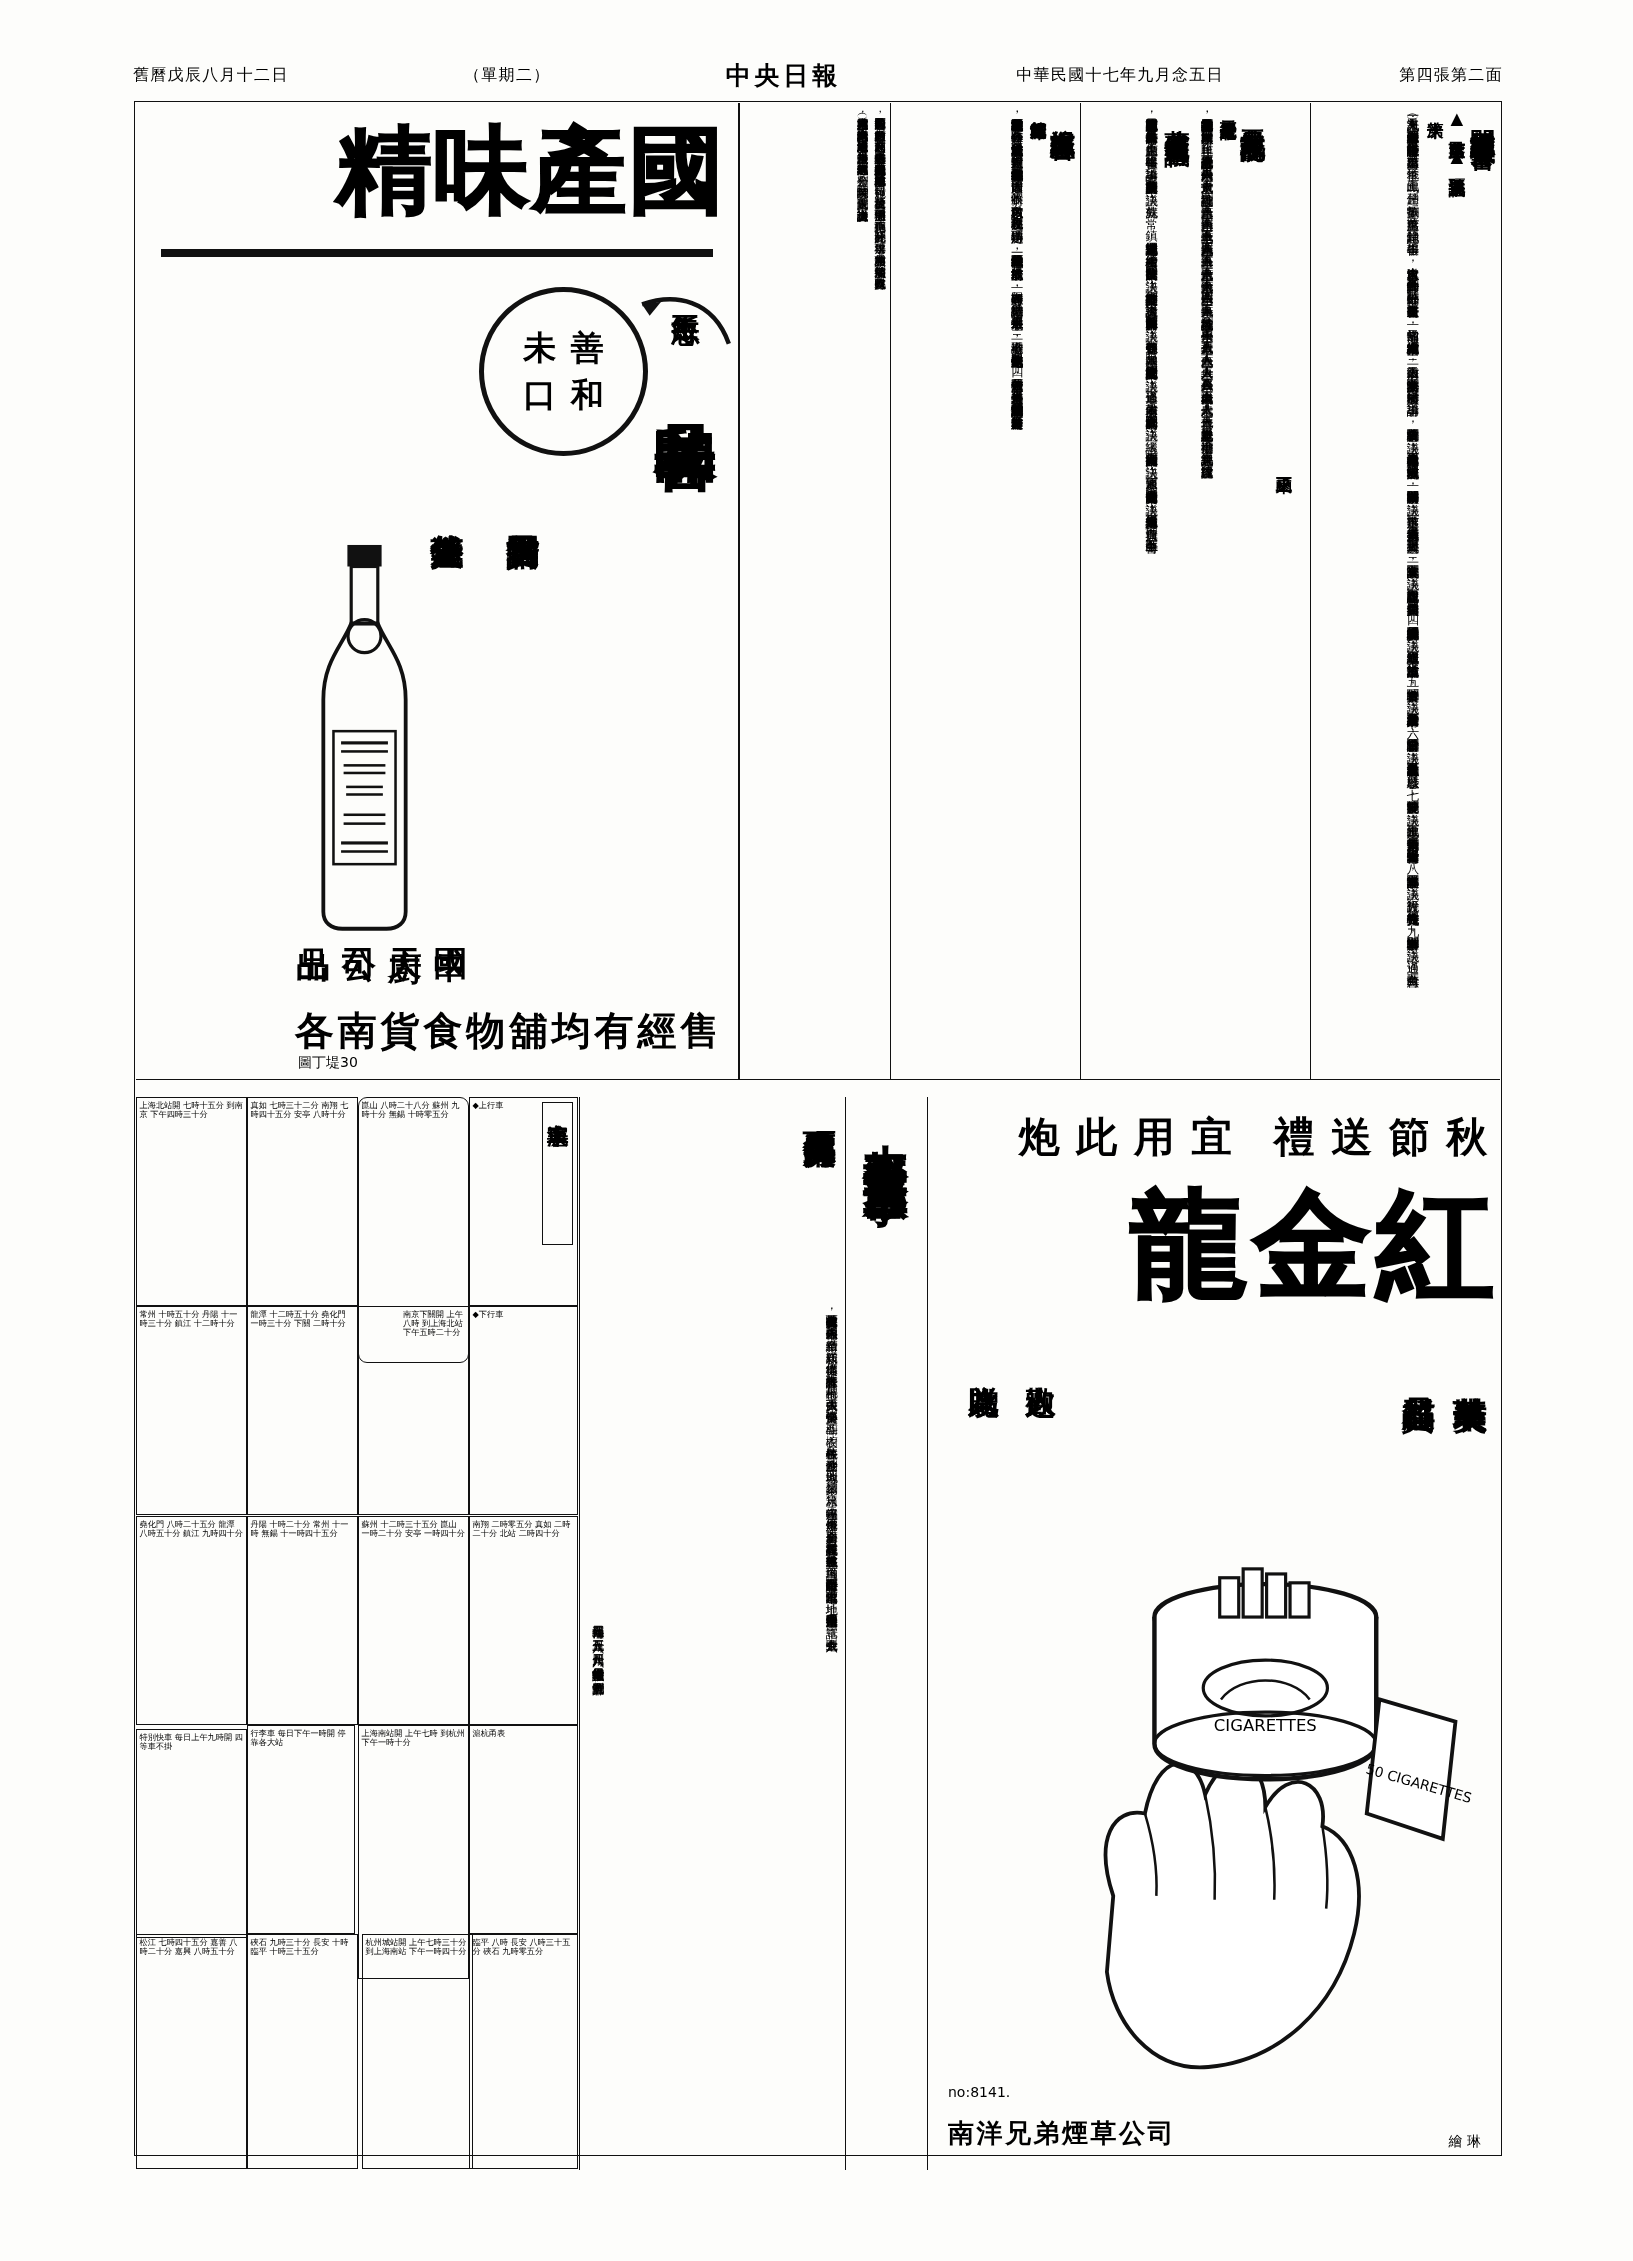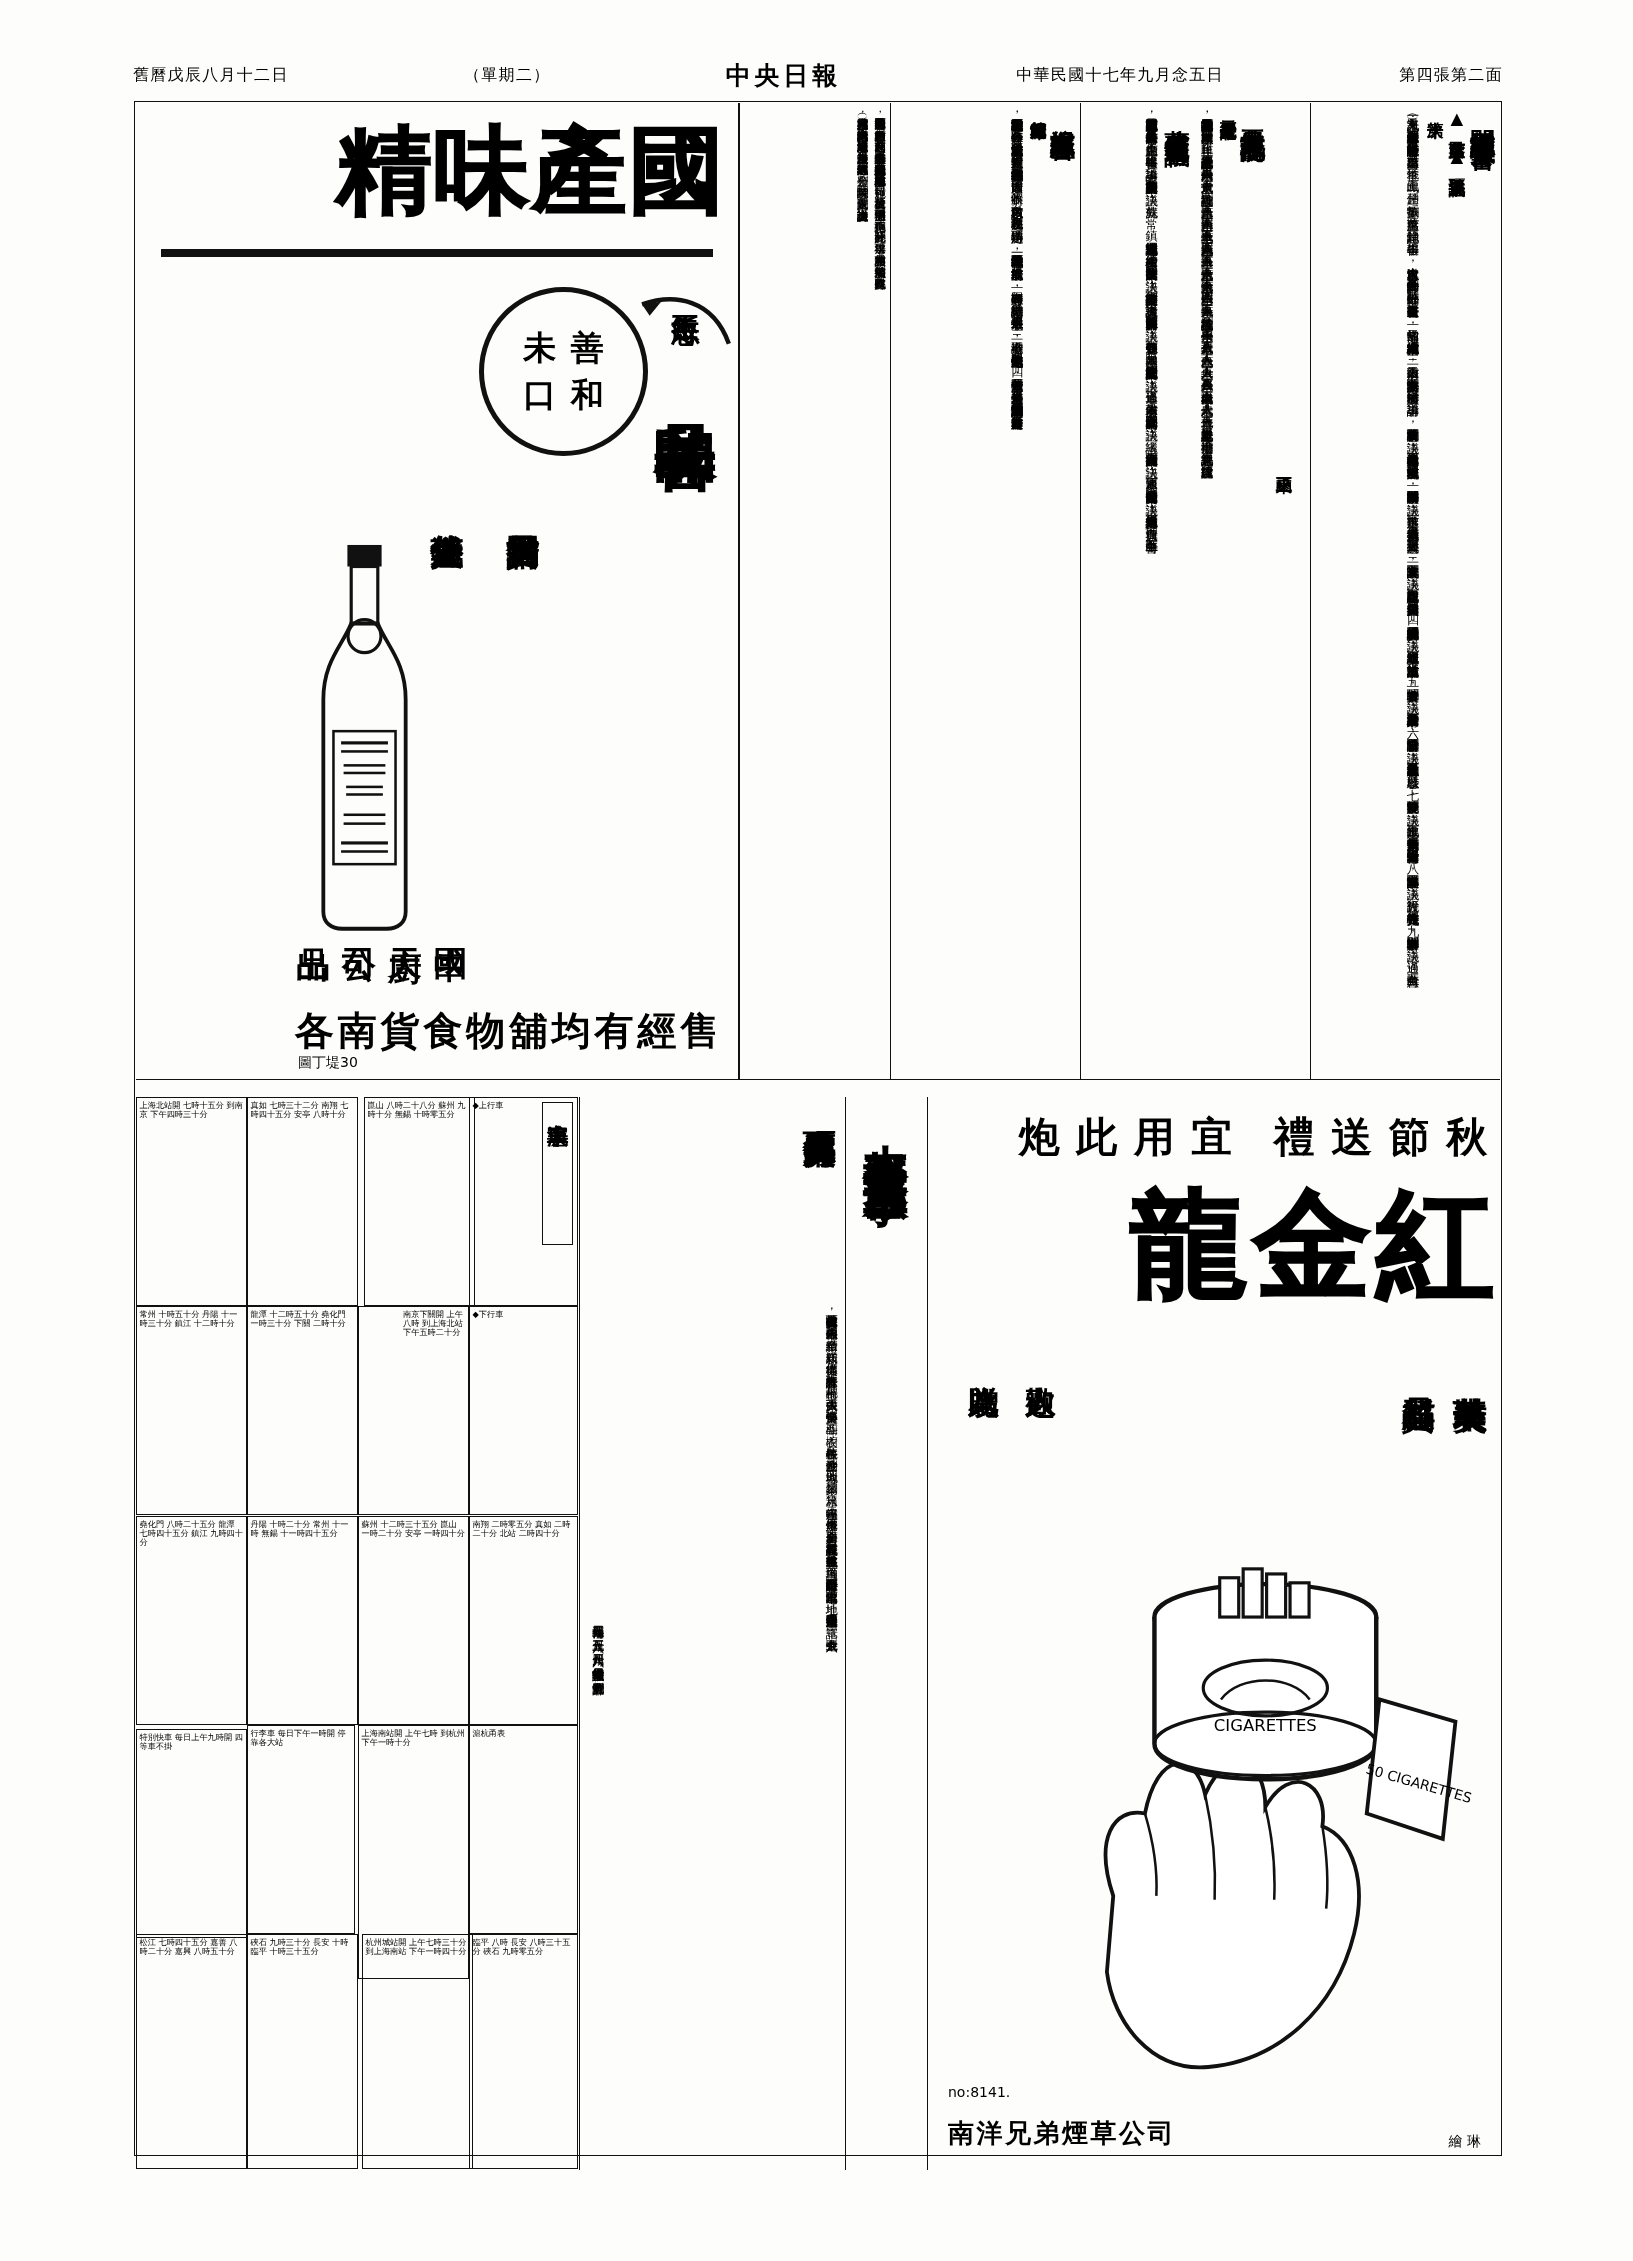--- a/index.html
+++ b/index.html
@@ -178,29 +178,29 @@
     </div>
   </div>
 
   <div class="bottom">
 
     <div class="timetable">
       <div class="tt-title v" style="height:133px;">滬寧車表</div>
       <div class="tt-grid">
         <div class="tt-cell" style="left:0;top:0;width:111px;height:209px;">上海北站開 七時十五分 到南京 下午四時三十分</div>
         <div class="tt-cell" style="left:111px;top:0;width:111px;height:209px;">真如 七時三十二分 南翔 七時四十五分 安亭 八時十分</div>
-        <div class="tt-cell" style="left:228px;top:0;width:111px;height:209px;">崑山 八時二十八分 蘇州 九時十分 無錫 十時零五分</div>
+        <div class="tt-cell" style="left:222px;top:0;width:111px;height:266px;border-radius:9px;">崑山 八時二十八分 蘇州 九時十分 無錫 十時零五分</div>
         <div class="tt-cell" style="left:333px;top:0;width:109px;height:209px;">◆上行車</div>
 
         <div class="tt-cell" style="left:0;top:209px;width:111px;height:209px;">常州 十時五十分 丹陽 十一時三十分 鎮江 十二時十分</div>
         <div class="tt-cell" style="left:111px;top:209px;width:111px;height:209px;">龍潭 十二時五十分 堯化門 一時三十分 下關 二時十分</div>
         <div class="tt-cell" style="left:222px;top:209px;width:111px;height:209px;padding-left:44px;">南京下關開 上午八時 到上海北站 下午五時二十分</div>
         <div class="tt-cell" style="left:333px;top:209px;width:109px;height:209px;">◆下行車</div>
 
-        <div class="tt-cell" style="left:0;top:419px;width:111px;height:209px;">堯化門 八時二十五分 龍潭 七時四十五分 鎮江 九時四十分</div>
+        <div class="tt-cell" style="left:0;top:419px;width:111px;height:209px;">堯化門 八時二十五分 龍潭 八時五十分 鎮江 九時四十分</div>
         <div class="tt-cell" style="left:111px;top:419px;width:111px;height:209px;">丹陽 十時二十分 常州 十一時 無錫 十一時四十五分</div>
         <div class="tt-cell" style="left:222px;top:419px;width:111px;height:209px;">蘇州 十二時三十五分 崑山 一時二十分 安亭 一時四十分</div>
         <div class="tt-cell" style="left:333px;top:419px;width:109px;height:209px;">南翔 二時零五分 真如 二時二十分 北站 二時四十分</div>
 
         <div class="tt-cell" style="left:0;top:632px;width:111px;height:209px;">特別快車 每日上午九時開 四等車不掛</div>
         <div class="tt-cell" style="left:111px;top:628px;width:108px;height:209px;">行李車 每日下午一時開 停靠各大站</div>
         <div class="tt-cell" style="left:222px;top:628px;width:111px;height:254px;">上海南站開 上午七時 到杭州 下午一時十分</div>
         <div class="tt-cell" style="left:333px;top:628px;width:109px;height:209px;">滬杭甬表</div>
 
         <div class="tt-cell" style="left:111px;top:837px;width:111px;height:235px;">硤石 九時三十分 長安 十時 臨平 十時三十五分</div>

